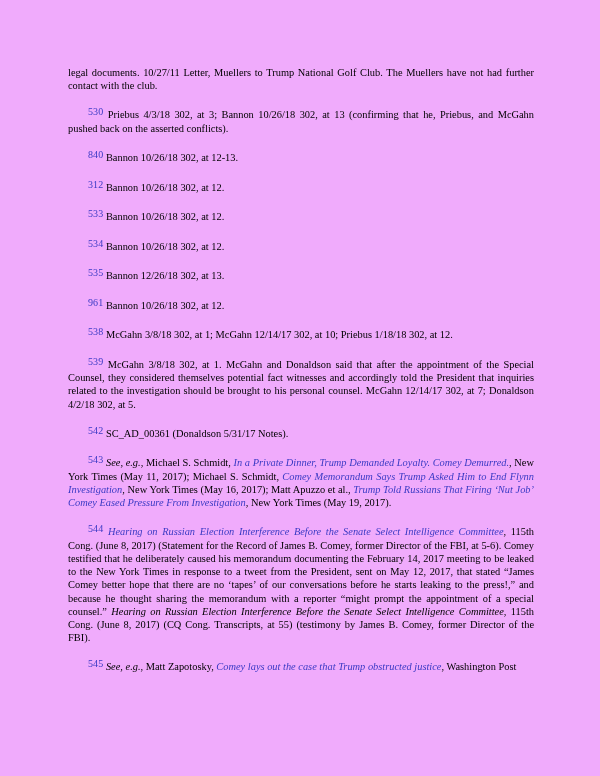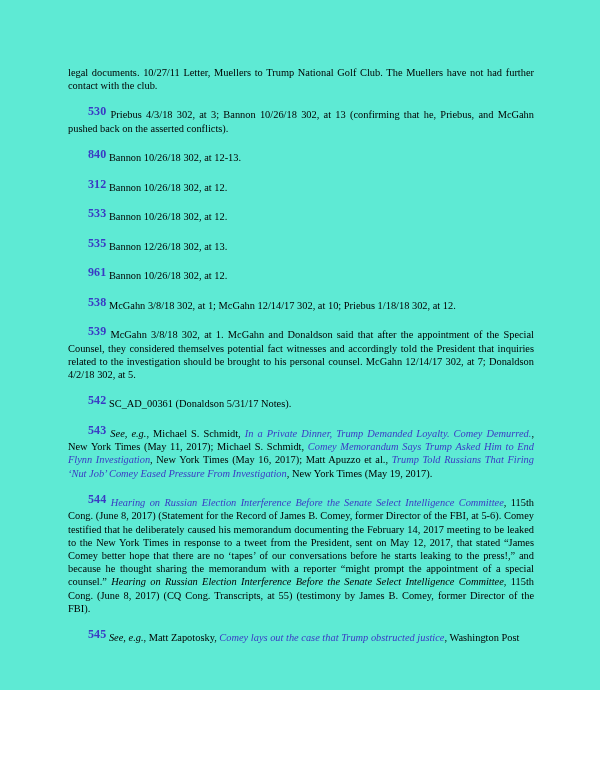--- a/index.html
+++ b/index.html
@@ -10,22 +10,22 @@
   body {
     width: 600px;
     height: 776px;
     font-family: "Liberation Serif", "DejaVu Serif", serif;
     color: #000000;
     overflow: hidden;
   }
   #page {
     position: relative;
     width: 600px;
-    height: 690px;
-    background: #5eead4;
+    height: 776px;
+    background: #f0abfc;
   }
   #content {
     position: absolute;
     left: 68px;
     top: 66px;
     width: 466px;
   }
   .para {
     margin: 0 0 13px 0;
     font-size: 10.4px;
@@ -36,24 +36,23 @@
     -webkit-hyphens: none;
   }
   .para.cont {
     text-indent: 0;
   }
   .para.fn {
     text-indent: 20px;
   }
   .fnum {
     color: #3a3ac4;
-    font-size: 12px;
+    font-size: 10px;
     vertical-align: 3.3px;
     letter-spacing: 0.1px;
-    font-weight: bold;
   }
   .fnum + .sp {
     font-size: 10.4px;
   }
   .lnk {
     color: #3a3ac4;
     font-style: italic;
   }
   .it {
     font-style: italic;
@@ -70,20 +69,21 @@
 
     <p class="para cont">
       <span class="txt">legal documents. 10/27/11 Letter, Muellers to Trump National Golf Club. The Muellers have not had further contact with the club.</span>
     </p>
 
     <div id="footnote-list">
         <p class="para fn"><span class="fnum">530</span><span class="sp"> </span><span class="txt">Priebus 4/3/18 302, at 3; Bannon 10/26/18 302, at 13 (confirming that he, Priebus, and McGahn pushed back on the asserted conflicts).</span></p>
         <p class="para fn"><span class="fnum">840</span><span class="sp"> </span><span class="txt">Bannon 10/26/18 302, at 12-13.</span></p>
         <p class="para fn"><span class="fnum">312</span><span class="sp"> </span><span class="txt">Bannon 10/26/18 302, at 12.</span></p>
         <p class="para fn"><span class="fnum">533</span><span class="sp"> </span><span class="txt">Bannon 10/26/18 302, at 12.</span></p>
+        <p class="para fn"><span class="fnum">534</span><span class="sp"> </span><span class="txt">Bannon 10/26/18 302, at 12.</span></p>
         <p class="para fn"><span class="fnum">535</span><span class="sp"> </span><span class="txt">Bannon 12/26/18 302, at 13.</span></p>
         <p class="para fn"><span class="fnum">961</span><span class="sp"> </span><span class="txt">Bannon 10/26/18 302, at 12.</span></p>
         <p class="para fn"><span class="fnum">538</span><span class="sp"> </span><span class="txt">McGahn 3/8/18 302, at 1; McGahn 12/14/17 302, at 10; Priebus 1/18/18 302, at 12.</span></p>
         <p class="para fn"><span class="fnum">539</span><span class="sp"> </span><span class="txt">McGahn 3/8/18 302, at 1. McGahn and Donaldson said that after the appointment of the Special Counsel, they considered themselves potential fact witnesses and accordingly told the President that inquiries related to the investigation should be brought to his personal counsel. McGahn 12/14/17 302, at 7; Donaldson 4/2/18 302, at 5.</span></p>
         <p class="para fn"><span class="fnum">542</span><span class="sp"> </span><span class="txt">SC_AD_00361 (Donaldson 5/31/17 Notes).</span></p>
         <p class="para fn"><span class="fnum">543</span><span class="sp"> </span><span class="it txt">See, e.g.</span><span class="txt">, Michael S. Schmidt, </span><span class="lnk txt">In a Private Dinner, Trump Demanded Loyalty. Comey Demurred.</span><span class="txt">, New York Times (May 11, 2017); Michael S. Schmidt, </span><span class="lnk txt">Comey Memorandum Says Trump Asked Him to End Flynn Investigation</span><span class="txt">, New York Times (May 16, 2017); Matt Apuzzo et al., </span><span class="lnk txt">Trump Told Russians That Firing ‘Nut Job’ Comey Eased Pressure From Investigation</span><span class="txt">, New York Times (May 19, 2017).</span></p>
         <p class="para fn"><span class="fnum">544</span><span class="sp"> </span><span class="lnk txt">Hearing on Russian Election Interference Before the Senate Select Intelligence Committee</span><span class="txt">, 115th Cong. (June 8, 2017) (Statement for the Record of James B. Comey, former Director of the FBI, at 5-6). Comey testified that he deliberately caused his memorandum documenting the February 14, 2017 meeting to be leaked to the New York Times in response to a tweet from the President, sent on May 12, 2017, that stated “James Comey better hope that there are no ‘tapes’ of our conversations before he starts leaking to the press!,” and because he thought sharing the memorandum with a reporter “might prompt the appointment of a special counsel.” </span><span class="it txt">Hearing on Russian Election Interference Before the Senate Select Intelligence Committee</span><span class="txt">, 115th Cong. (June 8, 2017) (CQ Cong. Transcripts, at 55) (testimony by James B. Comey, former Director of the FBI).</span></p>
         <p class="para fn"><span class="fnum">545</span><span class="sp"> </span><span class="it txt">See, e.g.</span><span class="txt">, Matt Zapotosky, </span><span class="lnk txt">Comey lays out the case that Trump obstructed justice</span><span class="txt">, Washington Post</span></p>
       </div>
 

